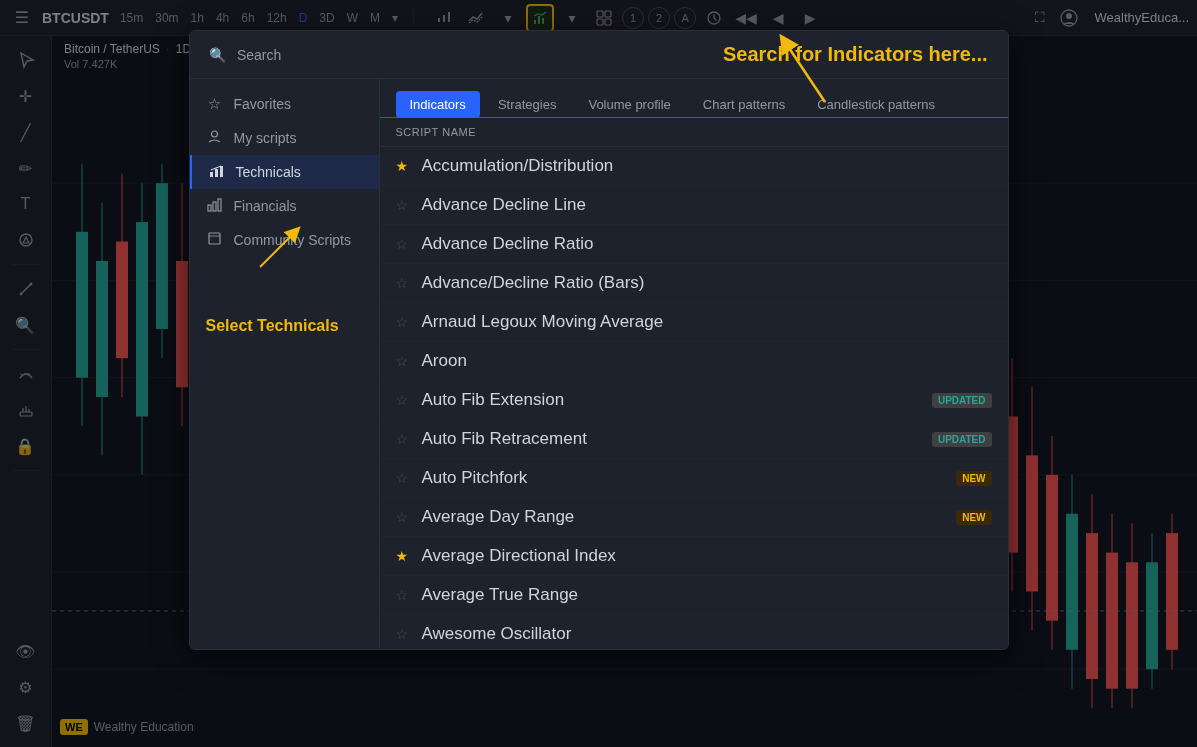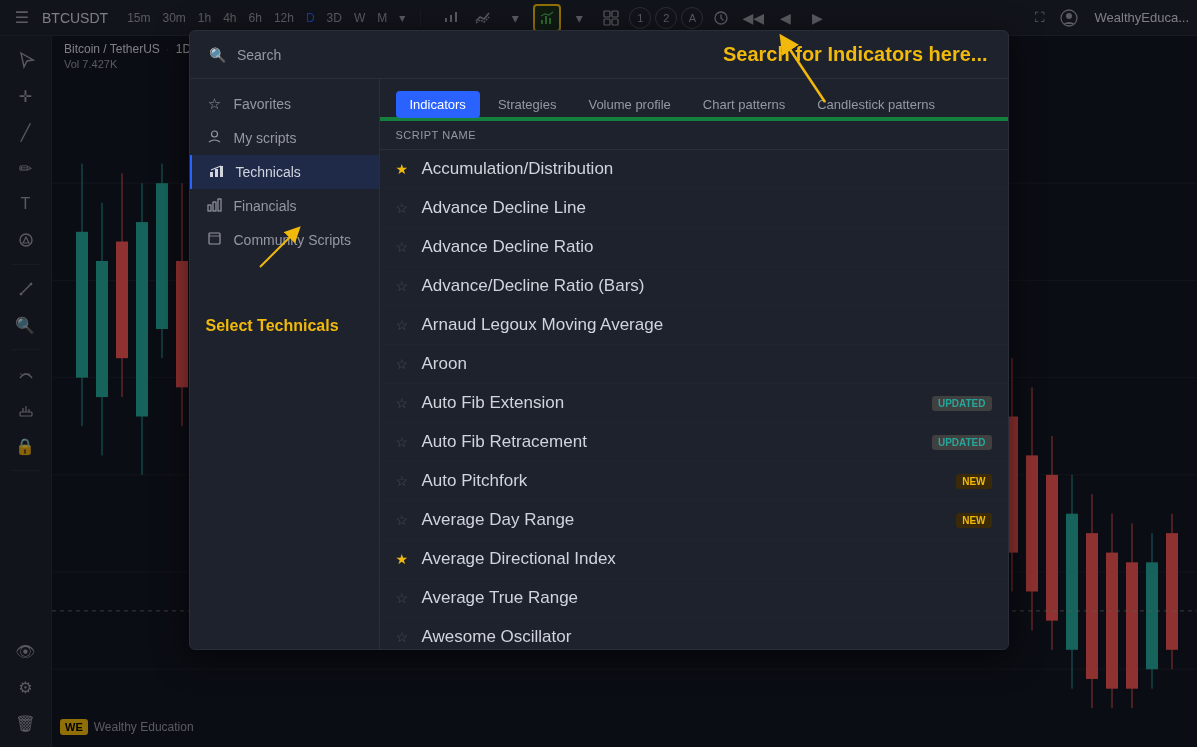--- a/index.html
+++ b/index.html
@@ -24,21 +24,21 @@
       gap: 6px;
       position: relative;
       z-index: 10;
     }
     .top-bar-menu {
       width: 28px; height: 28px;
       display: flex; align-items: center; justify-content: center;
       cursor: pointer; color: #9598a1;
     }
     .top-bar-symbol {
-      color: #d1d4dc; font-weight: 400; font-size: 14px; margin-right: 8px;
+      color: #d1d4dc; font-weight: 700; font-size: 14px; 
     }
     .top-bar-timeframes {
       display: flex; gap: 2px; align-items: center;
     }
     .tf-btn {
       padding: 2px 5px; font-size: 12px; color: #9598a1;
       cursor: pointer; border-radius: 3px;
     }
     .tf-btn.active { color: #2962ff; }
     .tf-separator { width: 1px; height: 16px; background: #2a2e39; margin: 0 4px; }
@@ -236,21 +236,21 @@
       flex-direction: column;
       overflow: hidden;
     }
 
     
     .content-tabs {
       display: flex;
       align-items: center;
       padding: 12px 16px 0;
       gap: 4px;
-      border-bottom: 4px solid #15803d;
+      border-bottom: 1px solid #15803d;
     }
     .tab-btn {
       padding: 6px 14px;
       border-radius: 4px;
       cursor: pointer;
       font-size: 13px;
       color: #9598a1;
       border: none;
       background: transparent;
       margin-bottom: -1px;

